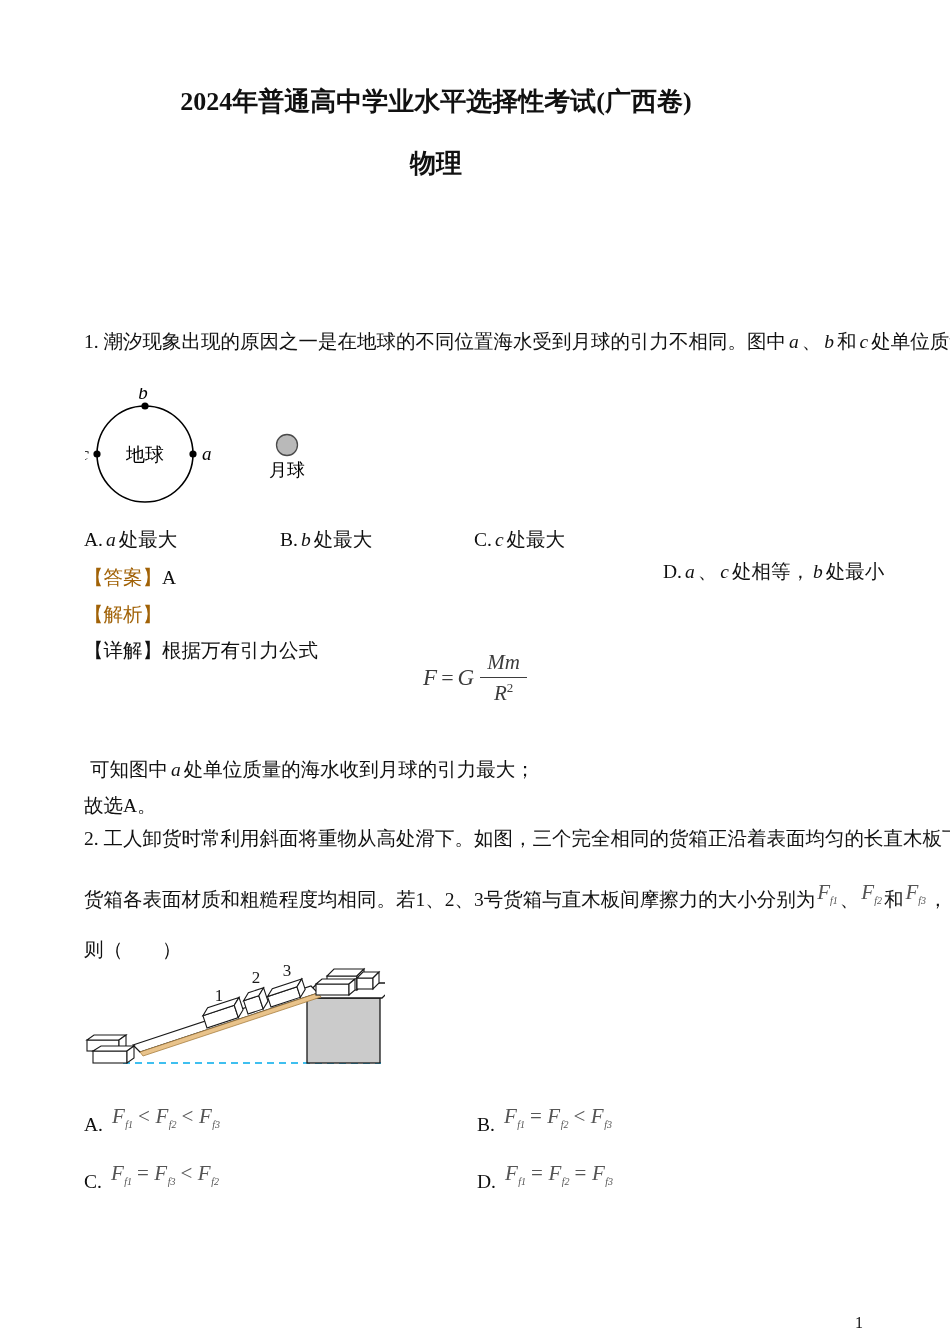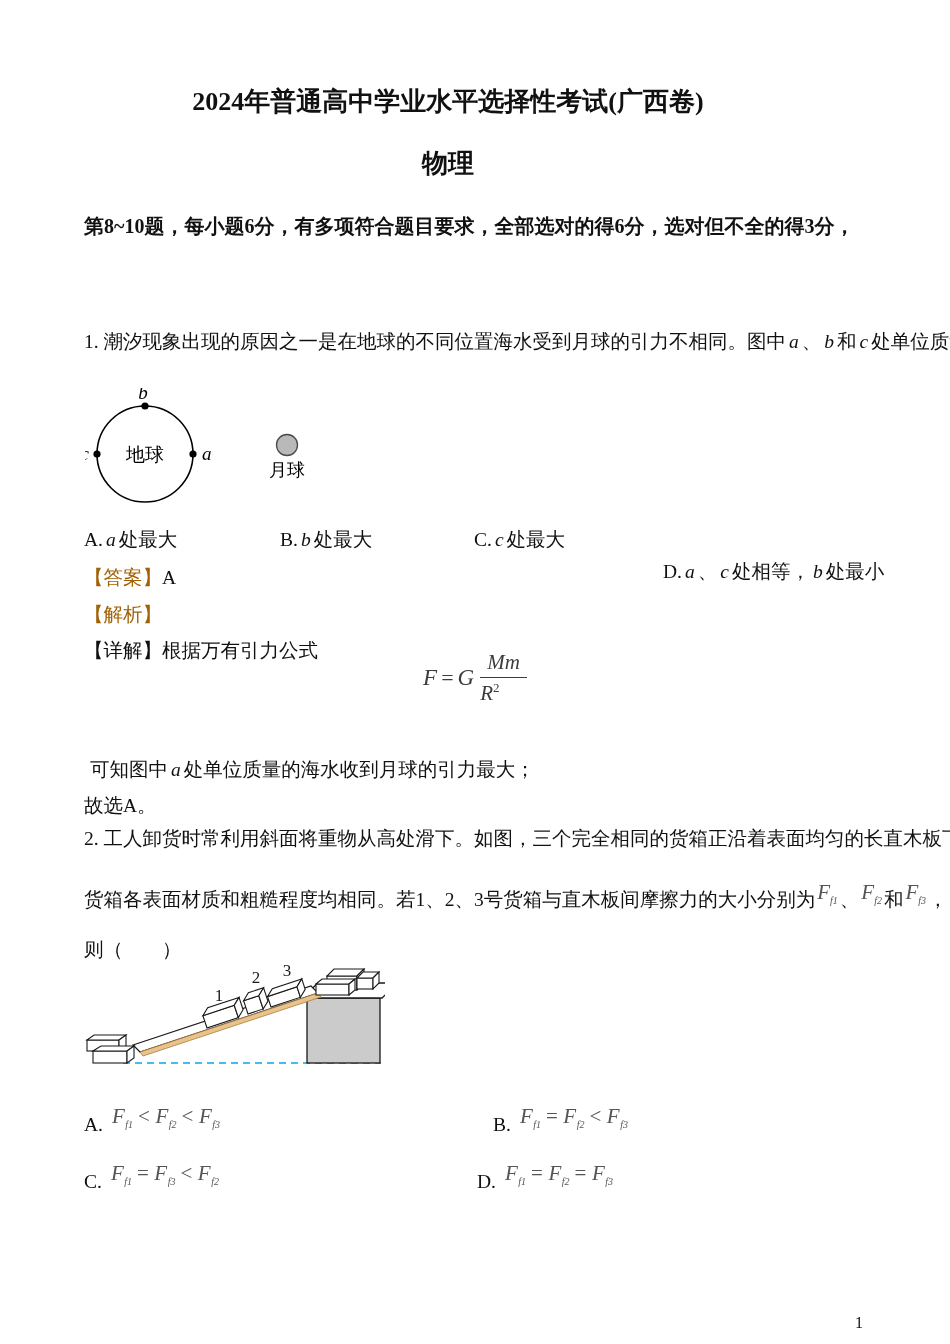--- a/index.html
+++ b/index.html
@@ -2,55 +2,54 @@
 <html><head>
 <meta charset="utf-8">
 <style>
   html,body{margin:0;padding:0;}
   body{
     width:950px;height:1344px;position:relative;background:#ffffff;
     font-family:"Liberation Serif","DejaVu Serif",serif;color:#111;
     overflow:hidden;
   }
   .abs{position:absolute;}
-  .center{left:12px;width:872px;text-align:center;}
+  .center{left:0;width:872px;text-align:center;}
   .nowrap{white-space:nowrap;}
   .bold{font-weight:700;}
   .body-text{font-size:19.5px;line-height:39px;}
   .blue{color:#a16207;}
   .vi{font-style:italic;padding:0 3px;}
   
   #intro{left:84px;top:206px;font-size:20px;font-weight:700;line-height:40px;}
   
   .q1opt{top:526px;font-size:19.5px;white-space:nowrap;}
   
   #formula{left:0;top:650px;width:950px;display:flex;justify-content:center;align-items:center;color:#3d3d3d;}
   #formula .main{font-size:23px;font-style:italic;}
   #formula .eq{font-size:22px;font-style:normal;padding:0 4px;}
-  .frac{display:inline-block;vertical-align:middle;margin-left:6px;font-size:21px;}
+  .frac{display:inline-block;text-align:center;vertical-align:middle;margin-left:6px;font-size:21px;}
   .frac .num{display:block;padding:0 7px 2px;border-bottom:1.6px solid #3d3d3d;font-style:italic;}
   .frac .den{display:block;padding-top:2px;font-style:italic;}
   .frac sup{font-size:13px;font-style:normal;}
   
   .imath{position:relative;top:-7px;color:#555;font-style:italic;font-size:21px;padding:0 2px;}
   .imath sub,.omath sub{font-size:10px;font-style:italic;letter-spacing:0;}
   
   .q2opt{font-size:19.5px;white-space:nowrap;}
   .omath{font-style:italic;color:#555;font-size:21px;position:relative;top:-8px;margin-left:9px;letter-spacing:0.5px;}
   .omath .op{font-style:normal;padding:0 5px;}
   svg text{font-family:"Liberation Serif","DejaVu Serif",serif;}
 </style>
 </head>
 <body>
 
 <div class="abs center bold" style="top:84px;font-size:26px;">2024年普通高中学业水平选择性考试(广西卷)</div>
 <div class="abs center bold" style="top:146px;font-size:26px;">物理</div>
 
 <div class="abs" id="intro">
-  <div class="nowrap">第8~10题，每小题6分，有多项符合题目要求，全部选对的得6分，选对但不全的得3分，</div>
 </div>
 
 <div class="abs body-text" style="left:84px;top:322px;width:800px;">
   <div class="nowrap"><span>1. 潮汐现象出现的原因之一是在地球的不同位置海水受到月球的引力不相同。图中</span><span class="vi">a</span><span>、</span><span class="vi">b</span><span>和</span><span class="vi">c</span><span>处单位质量的</span></div>
 </div>
 
 <svg class="abs" style="left:85px;top:388px;" width="240" height="126" viewBox="0 0 240 126">
   <circle cx="60" cy="66" r="48" fill="none" stroke="#000" stroke-width="1.6"></circle>
   <circle cx="60" cy="18" r="3.6" fill="#000"></circle>
   <circle cx="12" cy="66" r="3.6" fill="#000"></circle>
@@ -136,19 +135,19 @@
     <polygon points="272,26 288,26 294,20 278,20"></polygon>
     <polygon points="288,26 294,20 294,31 288,37"></polygon>
     <rect x="231" y="32" width="33" height="11"></rect>
     <polygon points="231,32 264,32 270,27 237,27"></polygon>
     <polygon points="264,32 270,27 270,38 264,43"></polygon>
   </g>
 </svg>
 
 <div class="abs q2opt" style="left:84px;top:1112px;"><span>A.</span><span class="omath"><span>F</span><sub>f1</sub><span class="op">&lt;</span><span>F</span><sub>f2</sub><span class="op">&lt;</span><span>F</span><sub>f3</sub></span></div>
 
-<div class="abs q2opt" style="left:493px;top:1112px;"><span>B.</span><span class="omath"><span>F</span><sub>f1</sub><span class="op">=</span><span>F</span><sub>f2</sub><span class="op">&lt;</span><span>F</span><sub>f3</sub></span></div>
+<div class="abs q2opt" style="left:477px;top:1112px;"><span>B.</span><span class="omath"><span>F</span><sub>f1</sub><span class="op">=</span><span>F</span><sub>f2</sub><span class="op">&lt;</span><span>F</span><sub>f3</sub></span></div>
 
 <div class="abs q2opt" style="left:84px;top:1169px;"><span>C.</span><span class="omath"><span>F</span><sub>f1</sub><span class="op">=</span><span>F</span><sub>f3</sub><span class="op">&lt;</span><span>F</span><sub>f2</sub></span></div>
 
 <div class="abs q2opt" style="left:477px;top:1169px;"><span>D.</span><span class="omath"><span>F</span><sub>f1</sub><span class="op">=</span><span>F</span><sub>f2</sub><span class="op">=</span><span>F</span><sub>f3</sub></span></div>
 
 <div class="abs" style="left:855px;top:1314px;font-size:16px;">1</div>
 
 </body></html>

